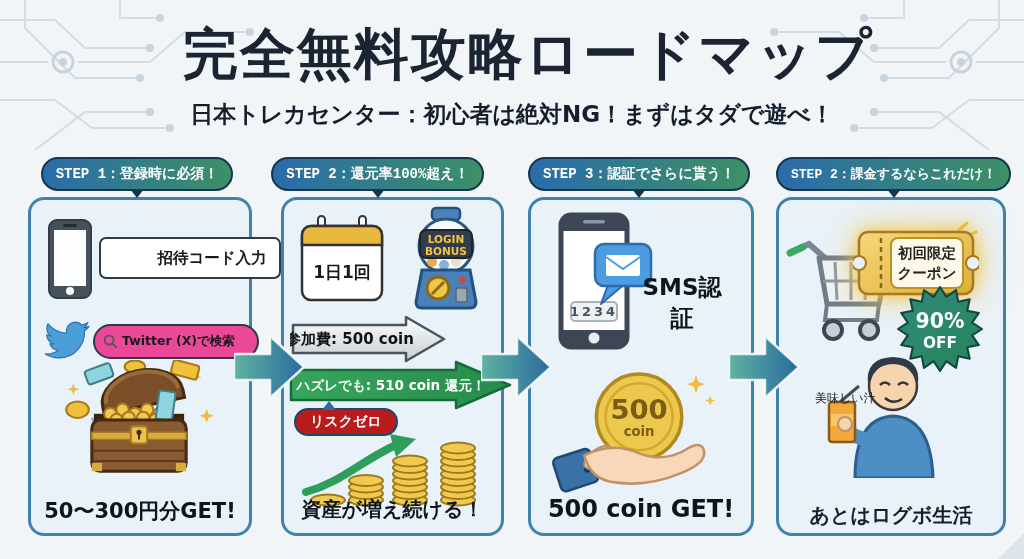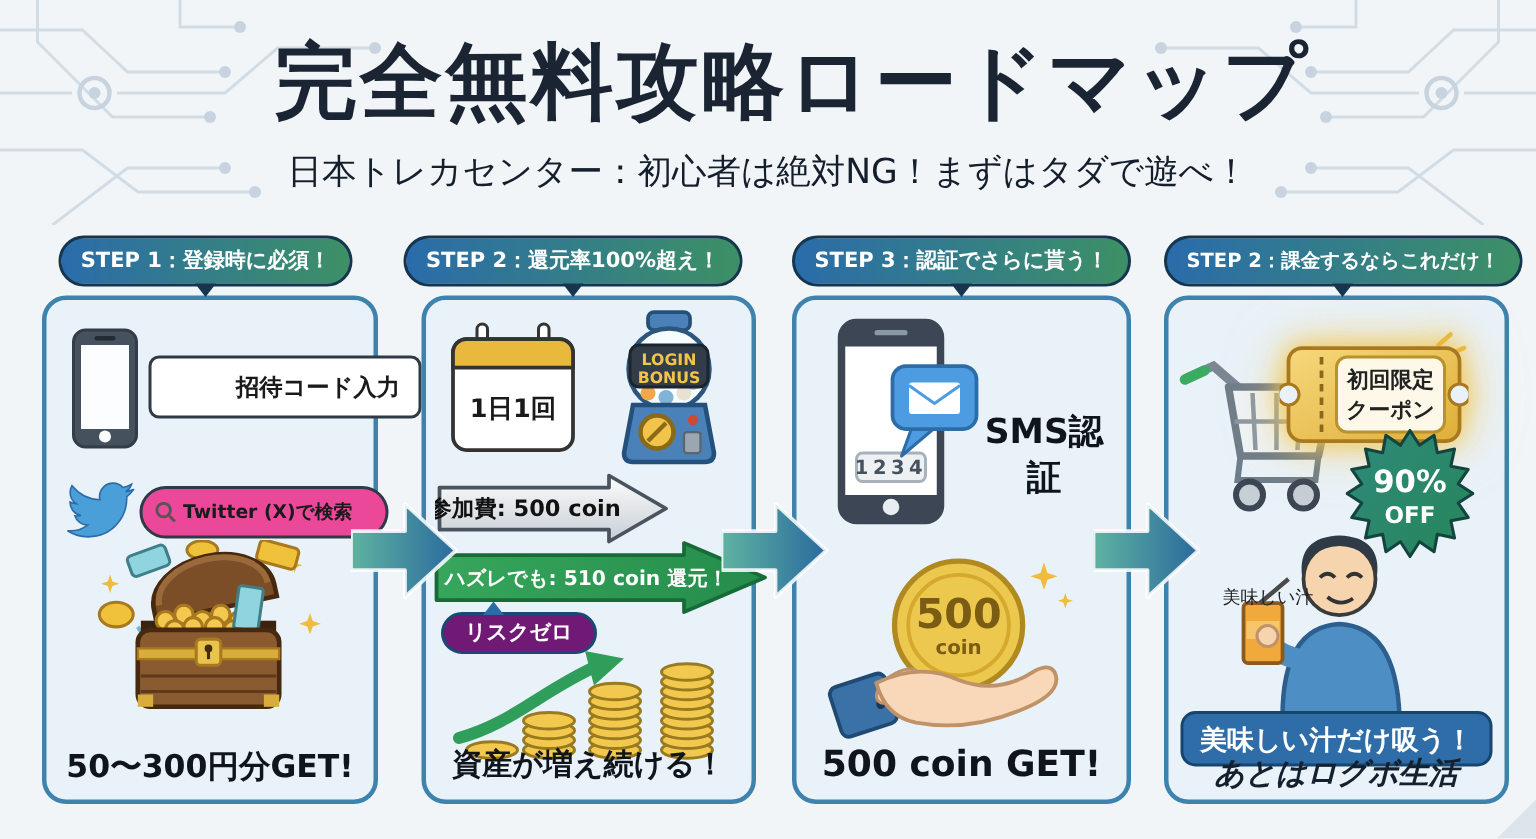--- a/index.html
+++ b/index.html
@@ -6,41 +6,41 @@
   .stage{position:relative;width:1024px;height:559px;overflow:hidden;
          font-family:"DejaVu Sans","Liberation Sans",sans-serif;background:#f1f5f8;}
   .circuit{position:absolute;top:0;opacity:.9;}
   .circuit.left{left:0;}
   .circuit.right{right:0;transform:scaleX(-1);}
   .corner-deco{position:absolute;right:-30px;bottom:-34px;width:0;height:0;
        border-left:90px solid transparent;border-bottom:90px solid #dde5ea;z-index:0;}
   .title{position:absolute;top:18px;left:0;width:100%;text-align:center;
          font-size:55px;font-weight:900;color:#1a2433;letter-spacing:2px;z-index:2;padding-left:16px;}
   .subtitle{position:absolute;top:99px;left:0;width:100%;text-align:center;
-         font-size:23px;font-weight:400;color:#141e2c;z-index:2;}
+         font-size:23px;font-weight:700;color:#141e2c;z-index:2;}
   .badge-wrap{position:absolute;top:157px;text-align:center;z-index:4;}
   .badge{position:relative;display:inline-block;padding:6px 13px;border-radius:18px;
          background:linear-gradient(90deg,#2a6cab,#3d9065);border:2.5px solid #15364e;
-         color:#fff;font-size:14px;font-weight:800;white-space:nowrap;}
+         color:#fff;font-size:14px;font-weight:800;white-space:nowrap;font-family:Liberation Mono, monospace;}
   .badge.small{font-size:13px;}
   .badge::after{content:"";position:absolute;left:50%;bottom:-9px;margin-left:-7px;
          border-left:7px solid transparent;border-right:7px solid transparent;
          border-top:9px solid #15364e;}
   .panel{position:absolute;top:197px;height:333px;background:#e9f2f9;
          border:3px solid #3e82ae;border-radius:16px;z-index:2;}
   .caption{position:absolute;left:0;width:100%;text-align:center;font-weight:900;
          color:#10151c;z-index:3;}
   .abs{position:absolute;}
   .invite-box{background:#fff;border:2.5px solid #2f3a46;border-radius:7px;
          display:flex;align-items:center;justify-content:center;
          font-size:15.5px;font-weight:800;color:#1a1a1a;padding-left:44px;}
   .search-pill{background:#ec4899;border:2.5px solid #2f3a46;border-radius:18px;
          display:flex;align-items:center;gap:4px;padding:0 8px;
          font-size:12.5px;font-weight:800;color:#1a1a1a;}
-  .risk-pill{position:absolute;background:#701a75;border:2px solid #174a74;border-radius:15px;
+  .risk-pill{position:absolute;background:#b91c1c;border:2px solid #174a74;border-radius:15px;
          color:#fff;font-size:14px;font-weight:800;padding:3px 14px;}
   .risk-pill::before{content:"";position:absolute;top:-9px;left:26px;
          border-left:7px solid transparent;border-right:7px solid transparent;
          border-bottom:9px solid #2b6ca8;}
   .flow-arrow{position:absolute;top:328px;width:72px;height:78px;z-index:6;}
   .sms-label{font-size:23px;font-weight:900;color:#10151c;text-align:center;}
   .juice-label{font-size:12px;font-weight:400;color:#222;}
   .highlight-banner{position:absolute;left:8px;right:8px;top:274px;height:33px;
          background:#2e6da8;border:2px solid #16456e;border-radius:10px;
          display:flex;align-items:center;justify-content:center;
@@ -271,21 +271,21 @@
       <circle cx="41" cy="126" r="5.5" fill="#e8edf2"></circle>
       <rect x="18" y="90" width="46" height="19" rx="4" fill="#eef1f4" stroke="#a8b2bc" stroke-width="2"></rect>
       <text x="41" y="104" text-anchor="middle" font-size="13" font-weight="800" fill="#46525e" letter-spacing="3">1234</text>
       <g>
         <polygon points="56,70 74,70 48,92" fill="#4d9be0" stroke="#2c6ca8" stroke-width="2" stroke-linejoin="round"></polygon>
         <rect x="42" y="32" width="56" height="42" rx="9" fill="#4d9be0" stroke="#2c6ca8" stroke-width="2.5"></rect>
         <rect x="53" y="43" width="34" height="21" rx="2" fill="#fff"></rect>
         <polyline points="53,45 70,57 87,45" stroke="#4d9be0" stroke-width="2" fill="none"></polyline>
       </g>
     </svg>
-    <div class="abs sms-label" style="left:114px;top:72px;width:102px;">SMS認証</div>
+    <div class="abs sms-label" style="left:100px;top:72px;width:102px;">SMS認証</div>
     <svg class="abs" style="left:14px;top:170px;" width="180" height="124" viewBox="0 0 176 122">
       <polygon points="148,5 150.3,11.8 157,14 150.3,16.2 148,23 145.7,16.2 139,14 145.7,11.8" fill="#f0bc3f"></polygon>
       <polygon points="162,25 163.3,28.8 167,30 163.3,31.2 162,35 160.7,31.2 157,30 160.7,28.8" fill="#f0bc3f"></polygon>
       <circle cx="92" cy="46" r="42" fill="#ecc84f" stroke="#b08a20" stroke-width="3.5"></circle>
       <circle cx="92" cy="46" r="33" fill="none" stroke="#d4a92c" stroke-width="2.5"></circle>
       <text x="92" y="48" text-anchor="middle" font-size="27" font-weight="900" fill="#7a5c12">500</text>
       <text x="92" y="65" text-anchor="middle" font-size="13" font-weight="700" fill="#7a5c12">coin</text>
       <g transform="rotate(-18 34 96)">
         <rect x="10" y="80" width="38" height="34" rx="5" fill="#3a72a8" stroke="#1f4a74" stroke-width="2.5"></rect>
         <circle cx="40" cy="100" r="3" fill="#16395c"></circle>
@@ -334,24 +334,21 @@
       <path d="M69,33 q5,-5 10,0" stroke="#333" stroke-width="2.5" fill="none"></path>
       <path d="M87,33 q5,-5 10,0" stroke="#333" stroke-width="2.5" fill="none"></path>
       <path d="M74,46 q8,7 17,1" stroke="#333" stroke-width="2.5" fill="none"></path>
       <path d="M58,88 Q44,86 36,78" stroke="#4d8fc4" stroke-width="14" fill="none" stroke-linecap="round"></path>
       <rect x="18" y="50" width="26" height="40" rx="3" fill="#f2a93b" stroke="#8a5a1a" stroke-width="2.5"></rect>
       <rect x="20" y="62" width="22" height="12" fill="#f7c56a"></rect>
       <line x1="29" y1="50" x2="48" y2="34" stroke="#4a4a4a" stroke-width="3"></line>
       <circle cx="34" cy="72" r="7" fill="#f6d4ae" stroke="#c09268" stroke-width="2"></circle>
     </svg>
     <div class="abs juice-label" style="left:36px;top:190px;">美味しい汁</div>
-    <div class="highlight-banner">
-      <span>美味しい汁だけ吸う！</span>
-    </div>
-    <div class="caption" style="bottom:4px;font-size:20px;color:#14202e;font-style:italic;">あとはログボ生活</div>
+    <div class="caption" style="bottom:4px;font-size:20px;color:#14202e;">あとはログボ生活</div>
   </div>
 
   <svg class="flow-arrow" style="left:234px;" viewBox="0 0 72 78">
     <polygon points="0,26 36,26 36,8 70,39 36,70 36,52 0,52" fill="url(#fa)" stroke="rgba(255,255,255,0.85)" stroke-width="2.5" stroke-linejoin="round"></polygon>
   </svg>
   <svg class="flow-arrow" style="left:481px;" viewBox="0 0 72 78">
     <polygon points="0,26 36,26 36,8 70,39 36,70 36,52 0,52" fill="url(#fa)" stroke="rgba(255,255,255,0.85)" stroke-width="2.5" stroke-linejoin="round"></polygon>
   </svg>
   <svg class="flow-arrow" style="left:729px;" viewBox="0 0 72 78">
     <polygon points="0,26 36,26 36,8 70,39 36,70 36,52 0,52" fill="url(#fa)" stroke="rgba(255,255,255,0.85)" stroke-width="2.5" stroke-linejoin="round"></polygon>

